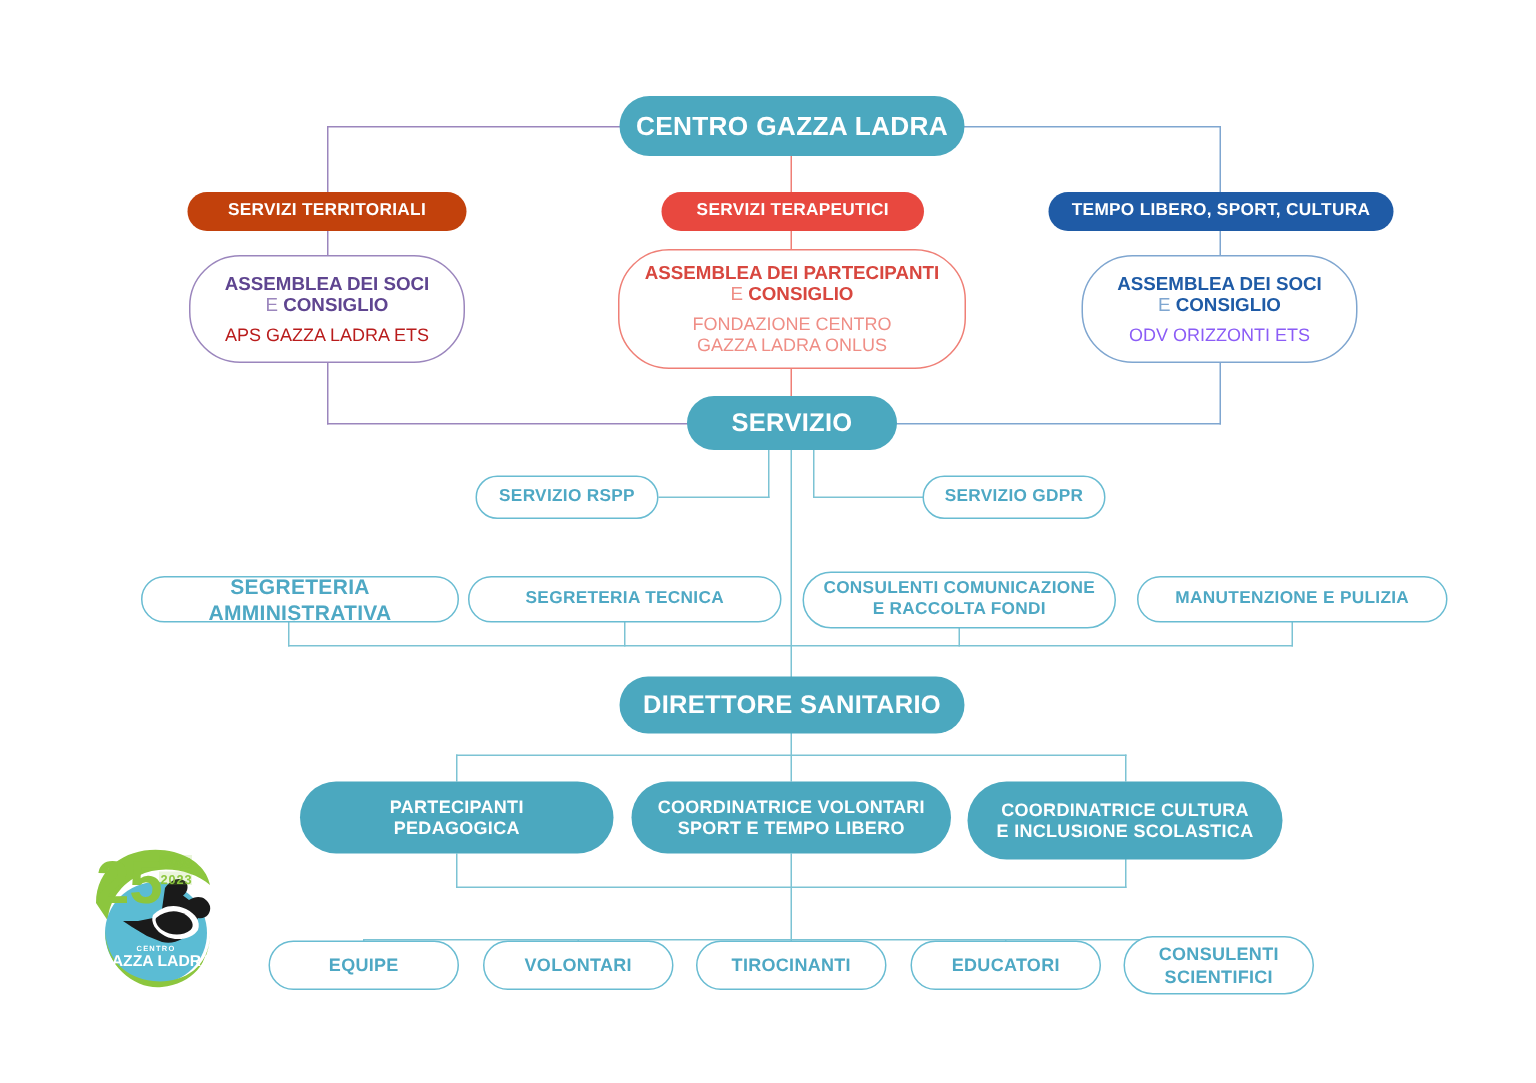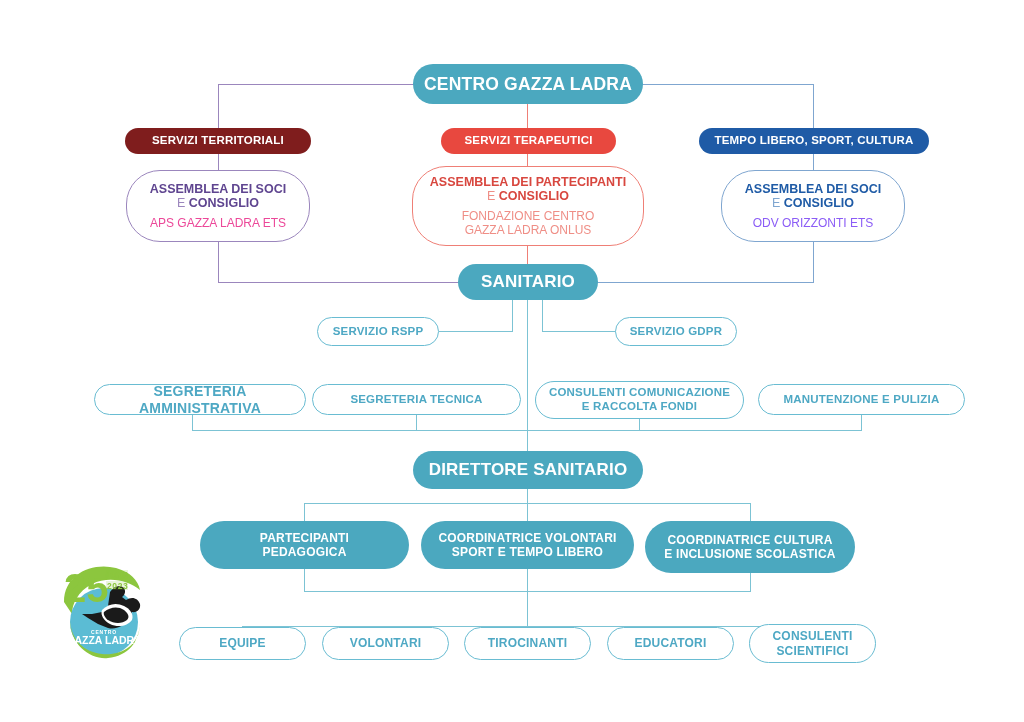--- a/index.html
+++ b/index.html
@@ -119,59 +119,59 @@
   <div class="line" style="left:226px; top:626px; width:571px; height:1.4px; background:#7cc3d4;"></div>
   <div class="line" style="left:226px; top:626px; width:1.4px; height:17px; background:#7cc3d4;"></div>
   <div class="line" style="left:369px; top:626px; width:1.4px; height:17px; background:#7cc3d4;"></div>
   <div class="line" style="left:654px; top:626px; width:1.4px; height:17px; background:#7cc3d4;"></div>
   <div class="line" style="left:796px; top:626px; width:1.4px; height:17px; background:#7cc3d4;"></div>
 
   <div class="node pill-solid" style="left:397px; top:64px; width:230px; height:40px; background:#4ba8bf; font-size:17.5px;">
     <span>CENTRO GAZZA LADRA</span>
   </div>
 
-  <div class="node pill-solid" style="left:109px; top:128px; width:186px; height:26px; background:#7f1d1d; font-size:11.5px;justify-content:center;">
+  <div class="node pill-solid" style="left:109px; top:128px; width:186px; height:26px; background:#c2410c; font-size:11.5px;justify-content:center;">
     <span>SERVIZI TERRITORIALI</span>
   </div>
 
   <div class="node pill-solid" style="left:425px; top:128px; width:175px; height:26px; background:#e8483f; font-size:11.5px;">
     <span>SERVIZI TERAPEUTICI</span>
   </div>
 
   <div class="node pill-solid" style="left:683px; top:128px; width:230px; height:26px; background:#1f5ba6; font-size:11.5px;">
     <span>TEMPO LIBERO, SPORT, CULTURA</span>
   </div>
 
   <div class="node card-outline" style="left:110px; top:170px; width:184px; height:72px; border-color:#9b86bd;">
     <div class="ttl-1" style="color:#5f4590; font-size:12.5px;">ASSEMBLEA DEI SOCI</div>
     <div style="font-size:12.5px;">
       <span class="ttl-2" style="color:#9b86bd;">E </span><span class="ttl-1" style="color:#5f4590;">CONSIGLIO</span>
     </div>
-    <div class="subline" style="color:#ec4899; font-size:12px; margin-top:5px;text-align:right;">APS GAZZA LADRA ETS</div>
+    <div class="subline" style="color:#b91c1c; font-size:12px; margin-top:5px;text-align:right;">APS GAZZA LADRA ETS</div>
   </div>
 
   <div class="node card-outline" style="left:396px; top:166px; width:232px; height:80px; border-color:#ef7f76;">
     <div class="ttl-1" style="color:#d8473f; font-size:12.5px;">ASSEMBLEA DEI PARTECIPANTI</div>
     <div style="font-size:12.5px;">
       <span class="ttl-2" style="color:#ef8e86;">E </span><span class="ttl-1" style="color:#d8473f;">CONSIGLIO</span>
     </div>
     <div class="subline" style="color:#ef8e86; font-size:12px; margin-top:5px;">FONDAZIONE CENTRO</div>
     <div class="subline" style="color:#ef8e86; font-size:12px;">GAZZA LADRA ONLUS</div>
   </div>
 
   <div class="node card-outline" style="left:705px; top:170px; width:184px; height:72px; border-color:#7fa6d0;">
     <div class="ttl-1" style="color:#1f5ba6; font-size:12.5px;">ASSEMBLEA DEI SOCI</div>
     <div style="font-size:12.5px;">
       <span class="ttl-2" style="color:#7fa6d0;">E </span><span class="ttl-1" style="color:#1f5ba6;">CONSIGLIO</span>
     </div>
     <div class="subline" style="color:#8b5cf6; font-size:12px; margin-top:5px;">ODV ORIZZONTI ETS</div>
   </div>
 
   <div class="node pill-solid" style="left:442px; top:264px; width:140px; height:36px; background:#4ba8bf; font-size:17px;">
-    <span>SANITARIO</span>
+    <span>SERVIZIO</span>
   </div>
 
   <div class="node pill-outline" style="left:301px; top:317px; width:122px; height:29px; font-size:11.5px;">
     <span>SERVIZIO RSPP</span>
   </div>
 
   <div class="node pill-outline" style="left:599px; top:317px; width:122px; height:29px; font-size:11.5px;">
     <span>SERVIZIO GDPR</span>
   </div>
 

